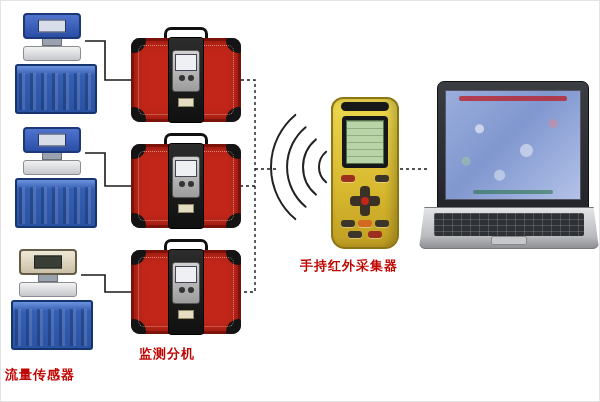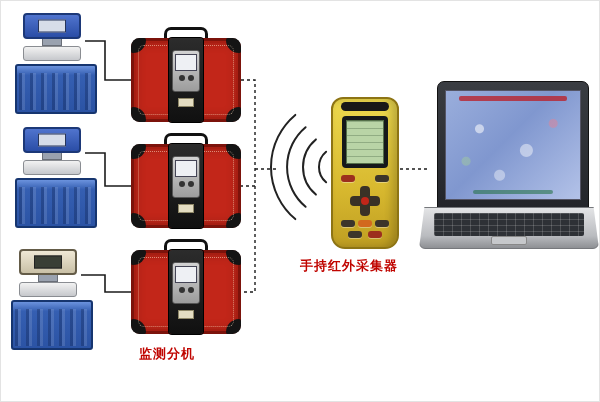--- a/index.html
+++ b/index.html
@@ -283,16 +283,17 @@
         <div class="lap-title"></div>
         <div class="lap-footer"></div>
       </div>
     </div>
     <div class="lap-base">
       <div class="lap-kbd"></div>
       <div class="lap-pad"></div>
     </div>
   </div>
 
+  <div class="label" style="left:4px; top:365px;">流量传感器</div>
   <div class="label" style="left:299px; top:256px;">手持红外采集器</div>
   <div class="label" style="left:138px; top:344px;">监测分机</div>
 
 </div>
 
 </body></html>

